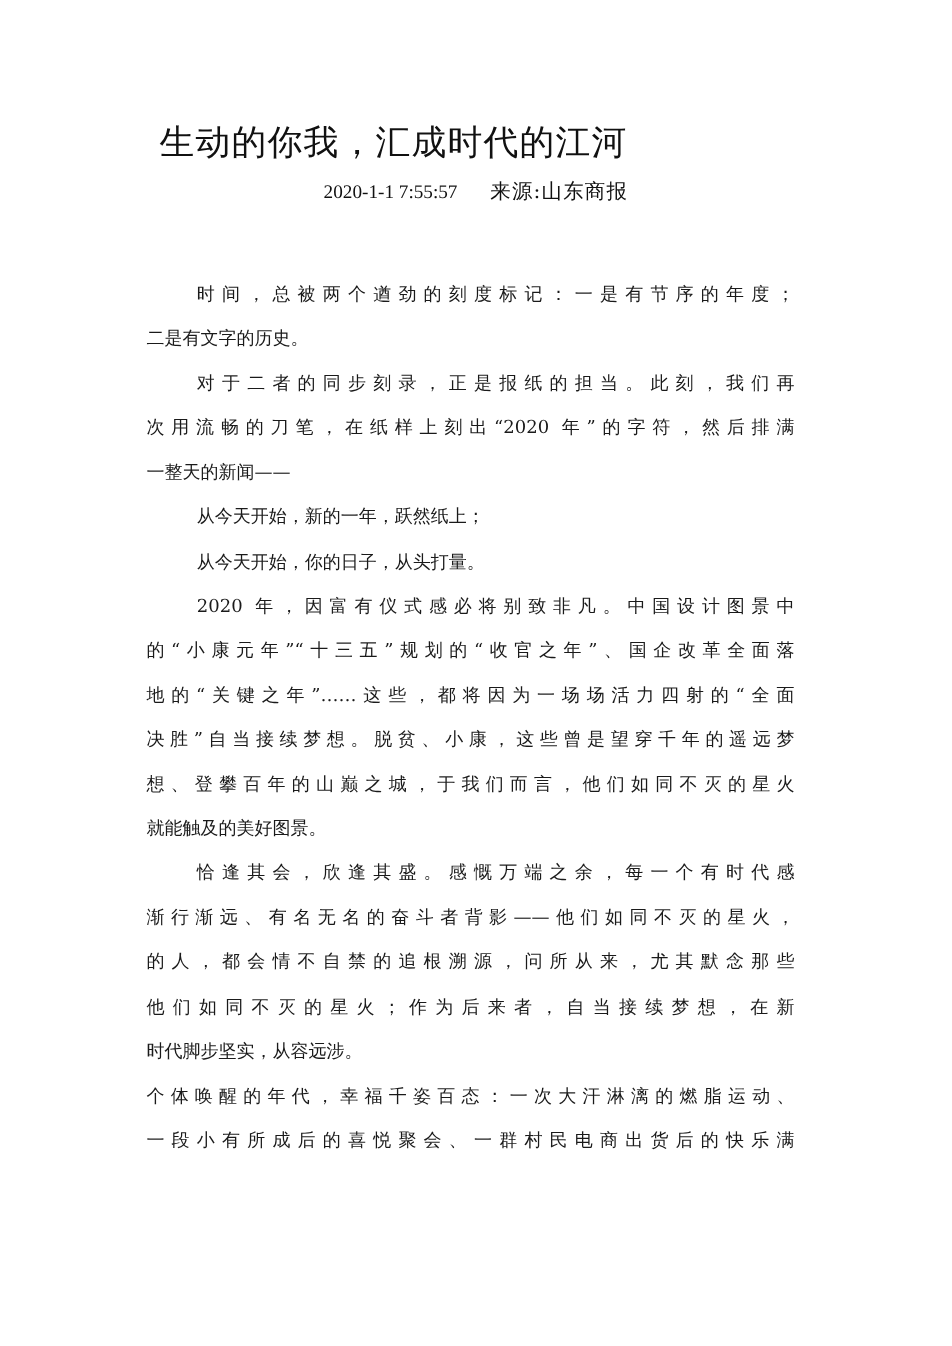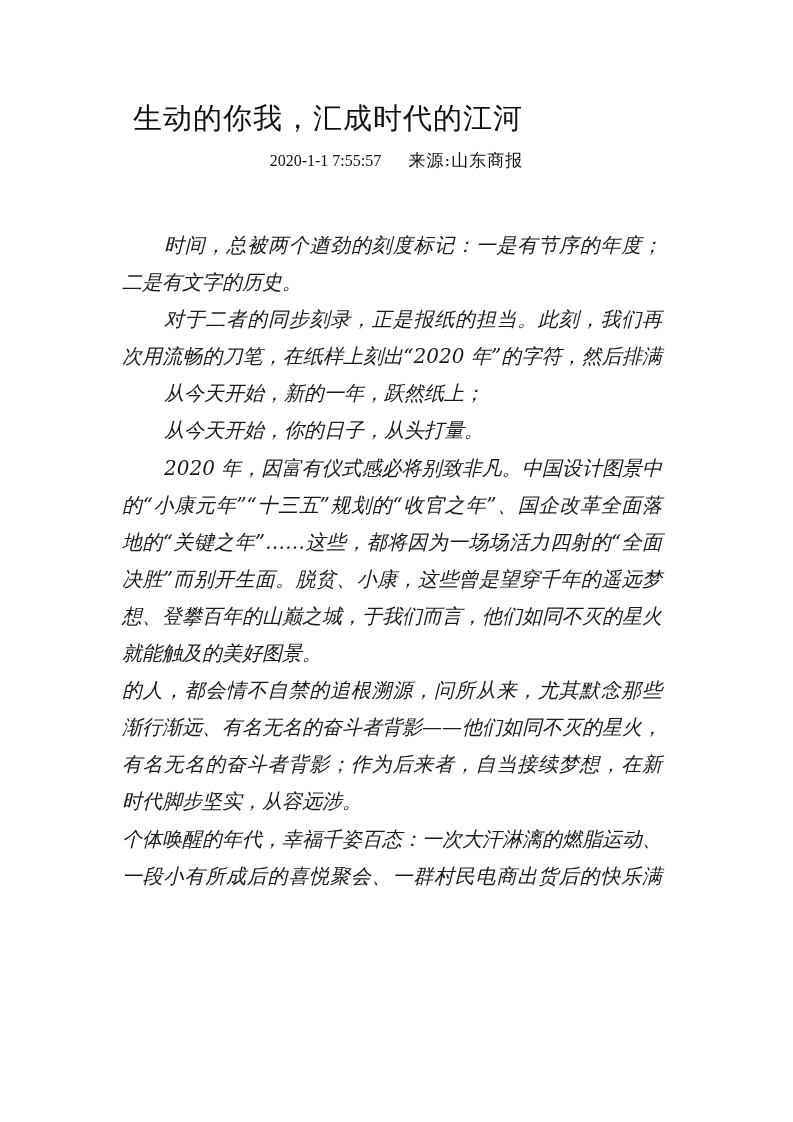--- a/index.html
+++ b/index.html
@@ -6,48 +6,50 @@
   body { width: 793px; height: 1122px; position: relative; overflow: hidden;
          font-family: "DejaVu Serif", "Liberation Serif", serif; color: #111; }
   .page { position: absolute; left: 0; top: 0; width: 793px; height: 1122px; }
   .title { position: absolute; left: 0; width: 656px; top: 98px; text-align: center;
            font-size: 29px; letter-spacing: 1px; color: #111; line-height: 40px; }
   .meta { position: absolute; left: 0; width: 793px; top: 148px; text-align: center;
           font-size: 17px; color: #111; line-height: 24px; }
   .meta .date { font-family: "Liberation Serif", serif; font-size: 16px; }
   .meta .source { margin-left: 22px; letter-spacing: 1px; text-align: right; }
   .body { position: absolute; left: 122px; top: 230px; width: 540px; }
-  .line { display: block; height: 37.1px; line-height: 30px; font-size: 20px;
+  .line { display: block; height: 37.1px; line-height: 30px; font-size: 15px;
           white-space: nowrap; text-align: justify; text-align-last: justify;
-          letter-spacing: 0px; color: #1a1a1a; font-style: italic; }
+          letter-spacing: 0px; color: #1a1a1a; }
   .line.indent { padding-left: 42px; width: 498px; }
   .line.last { text-align-last: left; }
 </style>
 </head>
 <body>
 
 <div class="page">
   <div class="title">生动的你我，汇成时代的江河</div>
   <div class="meta">
     <span class="date">2020-1-1 7:55:57</span>
     <span class="source">来源:山东商报</span>
   </div>
   <div class="body">
     <span class="line indent">时间，总被两个遒劲的刻度标记：一是有节序的年度；</span>
     <span class="line last">二是有文字的历史。</span>
     <span class="line indent">对于二者的同步刻录，正是报纸的担当。此刻，我们再</span>
     <span class="line">次用流畅的刀笔，在纸样上刻出“2020 年”的字符，然后排满</span>
+    <span class="line last">一整天的新闻——</span>
     <span class="line indent last">从今天开始，新的一年，跃然纸上；</span>
     <span class="line indent last">从今天开始，你的日子，从头打量。</span>
     <span class="line indent">2020 年，因富有仪式感必将别致非凡。中国设计图景中</span>
     <span class="line">的“小康元年”“十三五”规划的“收官之年”、国企改革全面落</span>
     <span class="line">地的“关键之年”……这些，都将因为一场场活力四射的“全面</span>
-    <span class="line">决胜”而别开生面。脱贫、小康，这些曾是望穿千年的遥远梦</span>
+    <span class="line">决胜”自当接续梦想。脱贫、小康，这些曾是望穿千年的遥远梦</span>
     <span class="line">想、登攀百年的山巅之城，于我们而言，他们如同不灭的星火</span>
     <span class="line last">就能触及的美好图景。</span>
+    <span class="line indent">恰逢其会，欣逢其盛。感慨万端之余，每一个有时代感</span>
+    <span class="line">渐行渐远、有名无名的奋斗者背影——他们如同不灭的星火，</span>
     <span class="line">的人，都会情不自禁的追根溯源，问所从来，尤其默念那些</span>
-    <span class="line">渐行渐远、有名无名的奋斗者背影——他们如同不灭的星火，</span>
-    <span class="line">有名无名的奋斗者背影；作为后来者，自当接续梦想，在新</span>
+    <span class="line">他们如同不灭的星火；作为后来者，自当接续梦想，在新</span>
     <span class="line last">时代脚步坚实，从容远涉。</span>
     <span class="line">个体唤醒的年代，幸福千姿百态：一次大汗淋漓的燃脂运动、</span>
     <span class="line">一段小有所成后的喜悦聚会、一群村民电商出货后的快乐满</span>
   </div>
 </div>
 
 </body></html>

